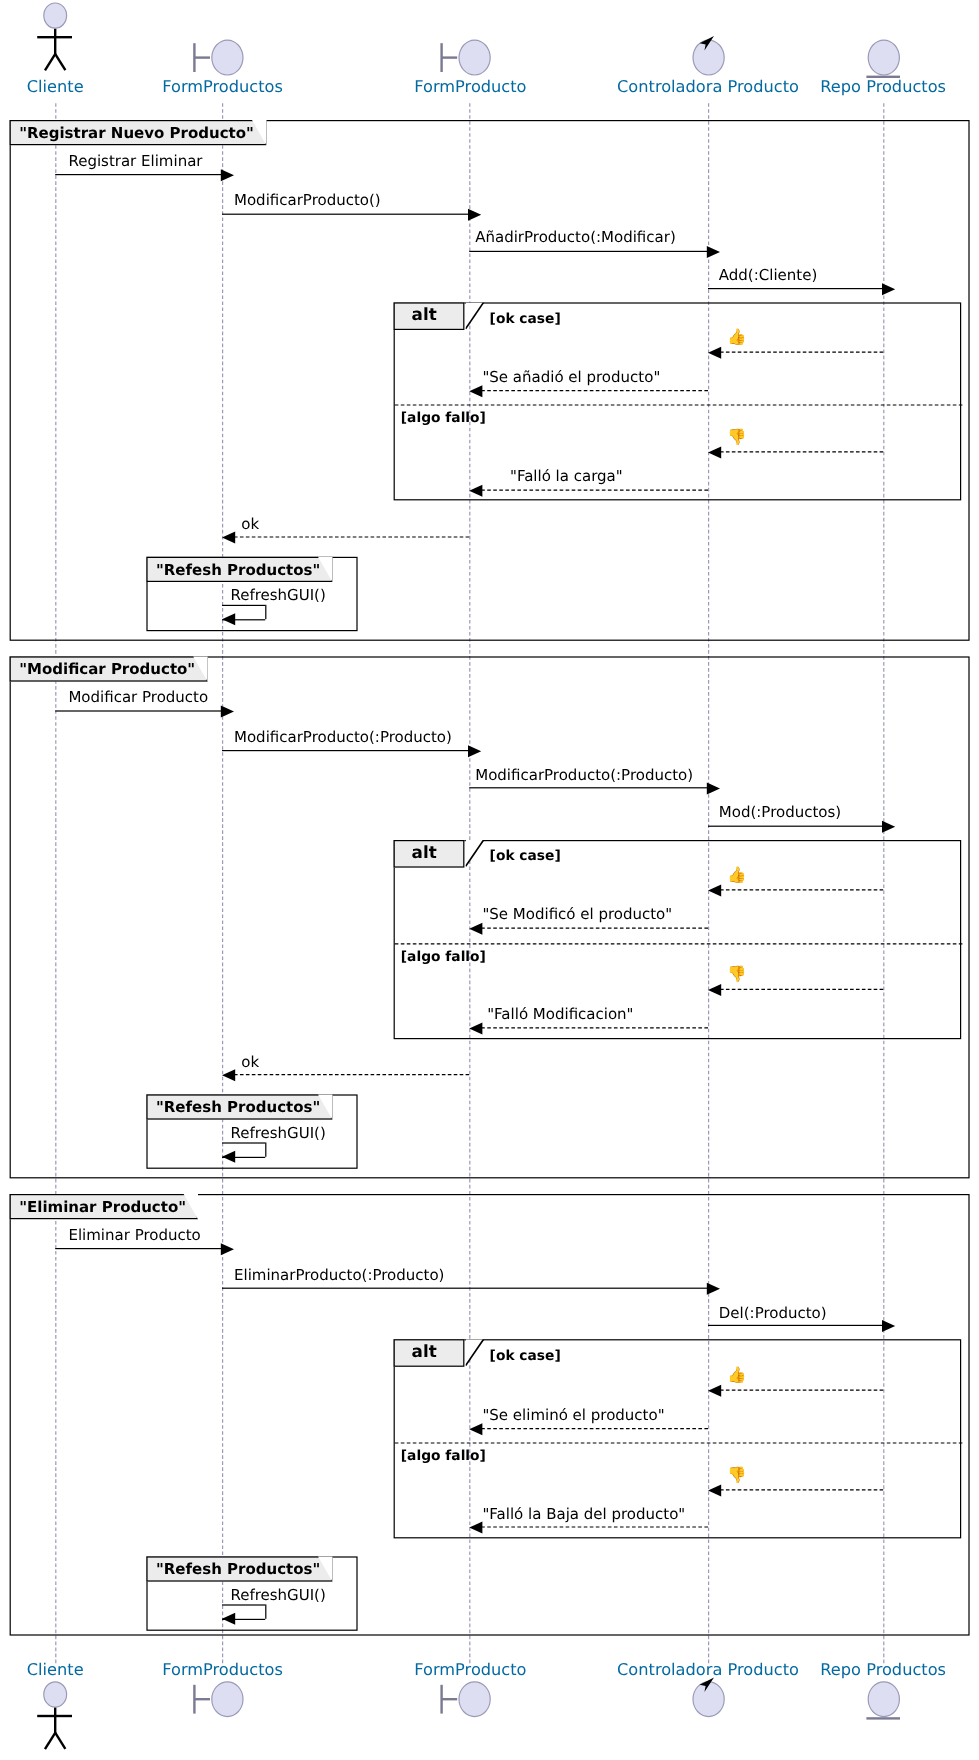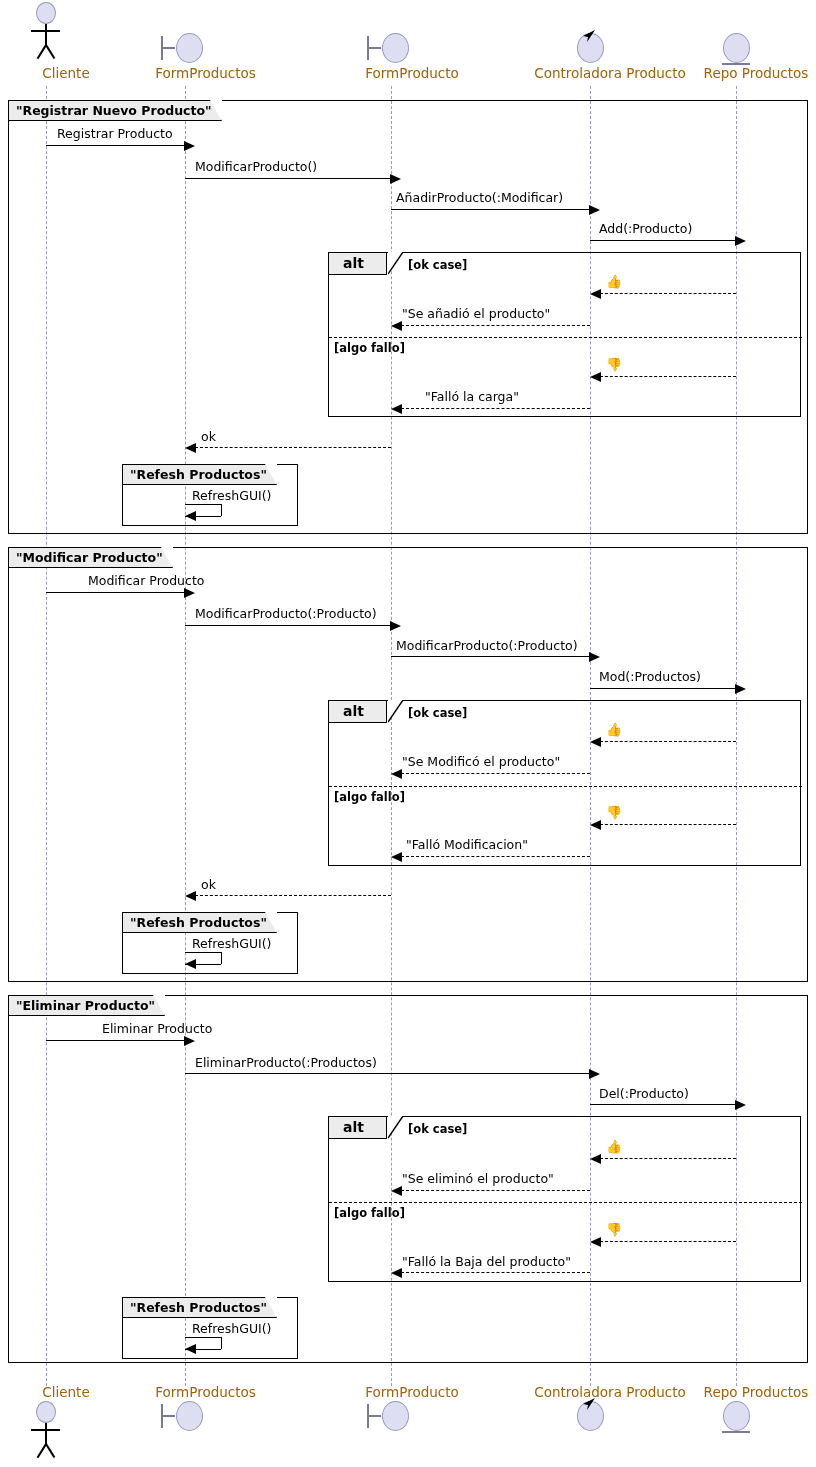--- a/index.html
+++ b/index.html
@@ -5,21 +5,21 @@
 <style>
   html,body{margin:0;padding:0;background:#ffffff;}
   body{width:816px;height:1467px;font-family:"DejaVu Sans","Liberation Sans",sans-serif;color:#000;}
   #canvas{position:relative;width:816px;height:1467px;overflow:hidden;background:#fff;}
 
   
   .lifeline{position:absolute;width:0;border-left:1px dashed #9a9ab8;z-index:1;}
 
   
   .participant{position:absolute;z-index:3;}
-  .p-label{position:absolute;white-space:nowrap;font-size:13.5px;line-height:15px;color:#a16207;text-align:center;padding-left:20px;}
+  .p-label{position:absolute;white-space:nowrap;font-size:13.5px;line-height:15px;color:#0369a1;text-align:center;}
   .icon-wrap{position:absolute;}
 
   .circle{position:absolute;width:27px;height:30px;border-radius:50%;
           background:#dedef2;border:1.3px solid #9a9ab8;box-sizing:border-box;}
   .bnd-bar{position:absolute;width:2px;height:24px;background:#7a7a92;}
   .bnd-arm{position:absolute;width:13px;height:1.6px;background:#7a7a92;}
   .ent-bar{position:absolute;width:28px;height:1.8px;background:#7a7a92;}
 
   
   .actor-head{position:absolute;width:20px;height:22px;border-radius:50%;
@@ -114,36 +114,36 @@
     <div class="p-label" style="left: 664px; top: 66px; width: 144px; text-align: center;">Repo Productos</div>
   </div>
 
   <div class="fragment" style="left:8px;top:100px;width:800px;height:434px;">
     <div class="frag-tab">"Registrar Nuevo Producto"</div>
   </div>
 
   <div class="msg solid" style="left:46px;top:145px;width:139px;">
     <div class="arrowhead ah-right"></div>
   </div>
-  <div class="msg-label" style="left:57px;top:126px;">Registrar Producto</div>
+  <div class="msg-label" style="left:57px;top:126px;">Registrar Eliminar</div>
 
   <div class="msg solid" style="left:185px;top:178px;width:206px;">
     <div class="arrowhead ah-right"></div>
   </div>
   <div class="msg-label" style="left:195px;top:159px;">ModificarProducto()</div>
 
   <div class="msg solid" style="left:391px;top:209px;width:199px;">
     <div class="arrowhead ah-right"></div>
   </div>
   <div class="msg-label" style="left:396px;top:190px;">AñadirProducto(:Modificar)</div>
 
   <div class="msg solid" style="left:590px;top:240px;width:146px;">
     <div class="arrowhead ah-right"></div>
   </div>
-  <div class="msg-label" style="left:599px;top:221px;">Add(:Producto)</div>
+  <div class="msg-label" style="left:599px;top:221px;">Add(:Cliente)</div>
 
   <div class="fragment" style="left:328px;top:252px;width:473px;height:165px;">
     <div class="alt-tab">alt</div>
     <svg width="16" height="24" style="position:absolute;left:59px;top:-1px;z-index:5;">
       <path d="M0,0 L15,0 L0,22 Z" fill="#fff"></path>
       <path d="M15,0 L0,22" stroke="#000" stroke-width="1.4" fill="none"></path>
     </svg>
     <div class="guard" style="left:79px;top:5px;">[ok case]</div>
     <div class="alt-sep" style="left:0px;top:84px;width:473px;"></div>
     <div class="guard" style="left:5px;top:88px;">[algo fallo]</div>
@@ -185,21 +185,21 @@
   </div>
   <div class="msg-label" style="left:192px;top:488px;">RefreshGUI()</div>
 
   <div class="fragment" style="left:8px;top:547px;width:800px;height:435px;">
     <div class="frag-tab">"Modificar Producto"</div>
   </div>
 
   <div class="msg solid" style="left:46px;top:592px;width:139px;">
     <div class="arrowhead ah-right"></div>
   </div>
-  <div class="msg-label" style="left:57px;top:573px;margin-left:31px;">Modificar Producto</div>
+  <div class="msg-label" style="left:57px;top:573px;">Modificar Producto</div>
 
   <div class="msg solid" style="left:185px;top:625px;width:206px;">
     <div class="arrowhead ah-right"></div>
   </div>
   <div class="msg-label" style="left:195px;top:606px;">ModificarProducto(:Producto)</div>
 
   <div class="msg solid" style="left:391px;top:656px;width:199px;">
     <div class="arrowhead ah-right"></div>
   </div>
   <div class="msg-label" style="left:396px;top:638px;">ModificarProducto(:Producto)</div>
@@ -256,26 +256,26 @@
   </div>
   <div class="msg-label" style="left:192px;top:936px;">RefreshGUI()</div>
 
   <div class="fragment" style="left:8px;top:995px;width:800px;height:368px;">
     <div class="frag-tab">"Eliminar Producto"</div>
   </div>
 
   <div class="msg solid" style="left:46px;top:1040px;width:139px;">
     <div class="arrowhead ah-right"></div>
   </div>
-  <div class="msg-label" style="left:57px;top:1021px;margin-left:45px;">Eliminar Producto</div>
+  <div class="msg-label" style="left:57px;top:1021px;">Eliminar Producto</div>
 
   <div class="msg solid" style="left:185px;top:1073px;width:405px;">
     <div class="arrowhead ah-right"></div>
   </div>
-  <div class="msg-label" style="left:195px;top:1055px;">EliminarProducto(:Productos)</div>
+  <div class="msg-label" style="left:195px;top:1055px;">EliminarProducto(:Producto)</div>
 
   <div class="msg solid" style="left:590px;top:1104px;width:146px;">
     <div class="arrowhead ah-right"></div>
   </div>
   <div class="msg-label" style="left:599px;top:1086px;text-align:center;">Del(:Producto)</div>
 
   <div class="fragment" style="left:328px;top:1116px;width:473px;height:166px;">
     <div class="alt-tab">alt</div>
     <svg width="16" height="24" style="position:absolute;left:59px;top:-1px;z-index:5;">
       <path d="M0,0 L15,0 L0,22 Z" fill="#fff"></path>

